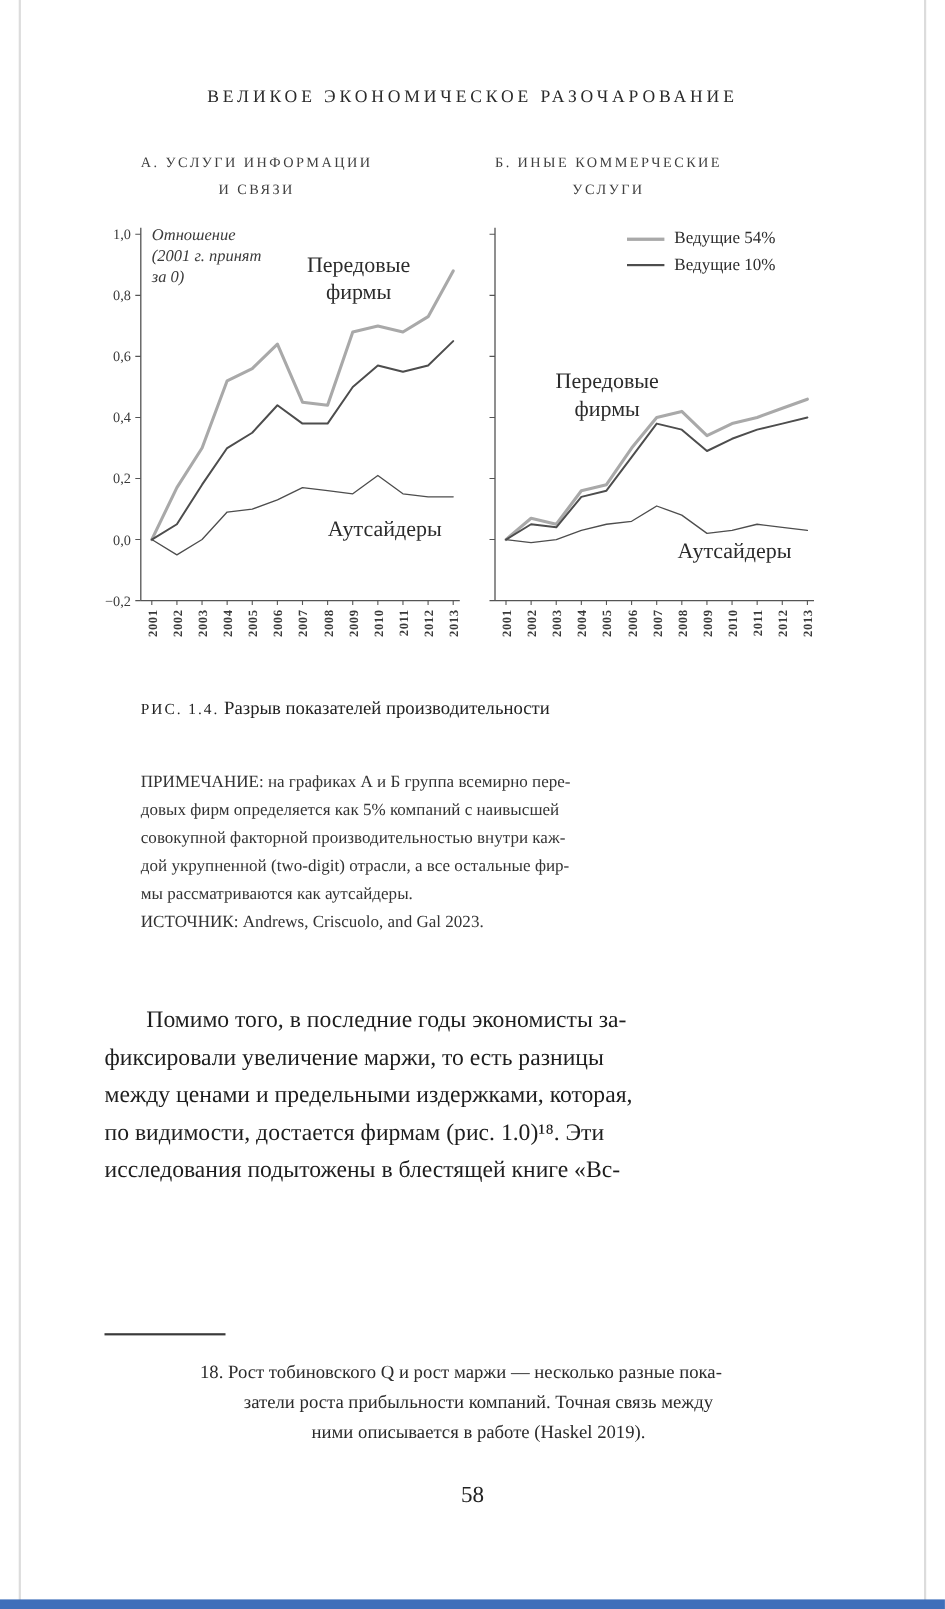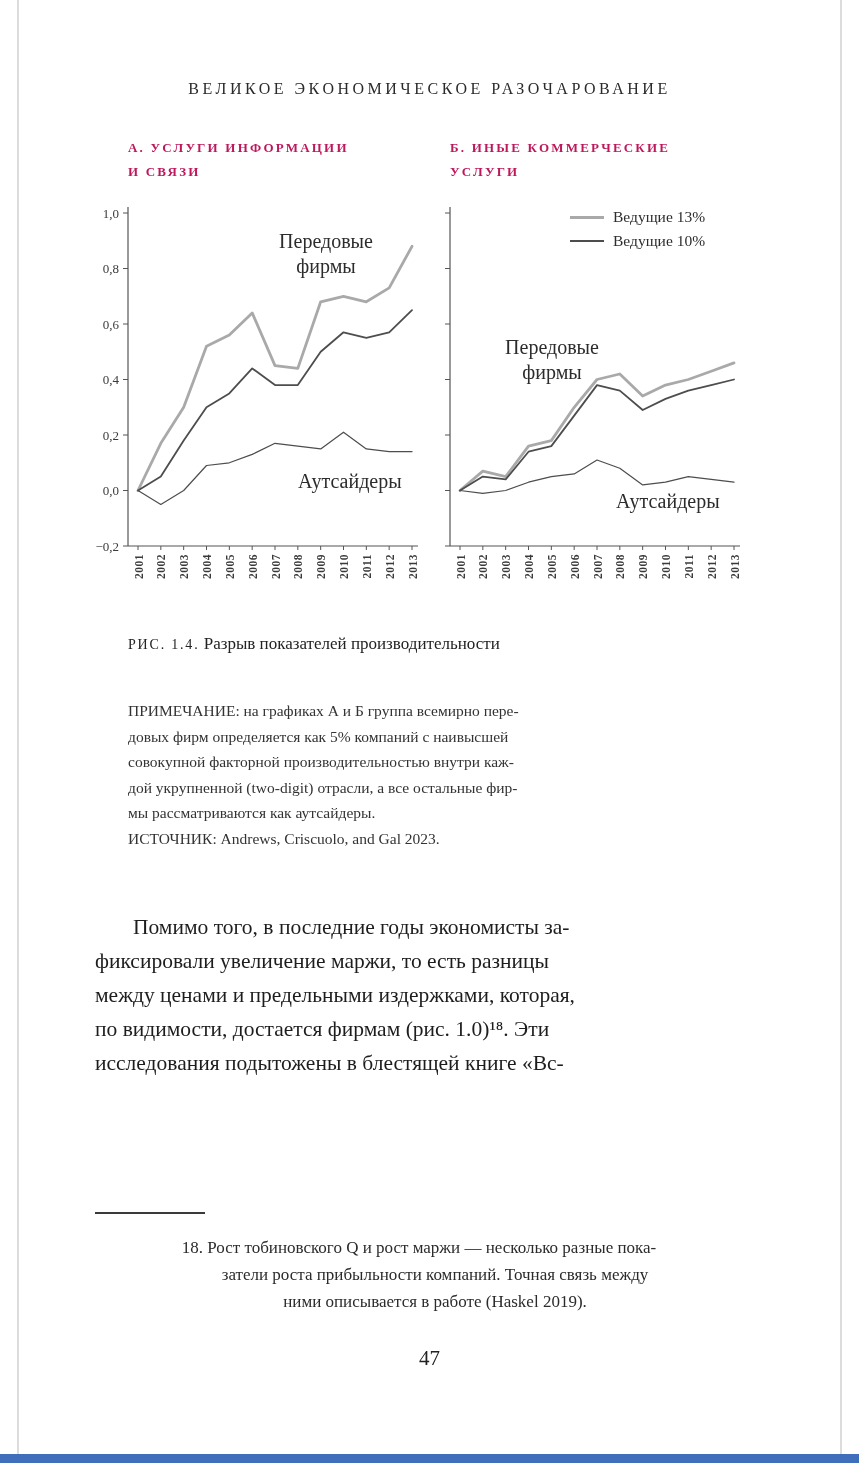--- a/index.html
+++ b/index.html
@@ -12,21 +12,21 @@
   .abs{position:absolute;}
   .edge{position:absolute;top:0;bottom:0;width:2px;background:#dcdcdc;}
   .edge.left{left:17px;}
   .edge.right{left:840px;}
   .running-header{
     top:80px;left:0;right:0;text-align:center;
     font-size:16px;letter-spacing:3.5px;color:#2a2a2a;font-weight:500;
   }
   .chart-title{
     top:136px;font-size:13px;letter-spacing:2.2px;line-height:1.85;
-    color:#be185d;white-space:pre-line;font-weight:700;
+    color:#404040;white-space:pre-line;font-weight:400;text-align:center;
   }
   .chart-title.a{left:128px;}
   .chart-title.b{left:450px;}
   .chart{top:199px;width:340px;height:400px;}
   .chart.a{left:82px;}
   .chart.b{left:404px;}
   .svg-mount{position:absolute;left:0;top:0;}
   svg{font-family:"Liberation Serif","DejaVu Serif",serif;}
   .ann{position:absolute;color:#2c2c2c;font-size:20px;line-height:1.25;}
   .ann.axis-note{left:56px;top:6px;width:110px;font-style:italic;font-size:15px;color:#3a3a3a;}
@@ -112,20 +112,21 @@
           <line x1="284.33333333333337" y1="347" x2="284.33333333333337" y2="351" stroke="#555" stroke-width="1"></line>
           <text transform="translate(288.83333333333337 355) rotate(-90)" text-anchor="end" font-size="11.5" font-weight="600" letter-spacing="0.5" fill="#3a3a3a">2011</text>
           <line x1="307.16666666666663" y1="347" x2="307.16666666666663" y2="351" stroke="#555" stroke-width="1"></line>
           <text transform="translate(311.66666666666663 355) rotate(-90)" text-anchor="end" font-size="11.5" font-weight="600" letter-spacing="0.5" fill="#3a3a3a">2012</text>
           <line x1="330" y1="347" x2="330" y2="351" stroke="#555" stroke-width="1"></line>
           <text transform="translate(334.5 355) rotate(-90)" text-anchor="end" font-size="11.5" font-weight="600" letter-spacing="0.5" fill="#3a3a3a">2013</text>
           <polyline points="56.0,291.5 78.8,244.3 101.7,208.3 124.5,147.2 147.3,136.1 170.2,113.9 193.0,166.6 215.8,169.4 238.7,102.8 261.5,97.3 284.3,102.8 307.2,88.9 330.0,47.3" fill="none" stroke="#a9a9a9" stroke-width="2.8" stroke-linejoin="round" stroke-linecap="round"></polyline>
           <polyline points="56.0,291.5 78.8,277.6 101.7,241.6 124.5,208.3 147.3,194.4 170.2,169.4 193.0,186.1 215.8,186.1 238.7,152.8 261.5,133.3 284.3,138.9 307.2,133.3 330.0,111.1" fill="none" stroke="#4d4d4d" stroke-width="1.8" stroke-linejoin="round" stroke-linecap="round"></polyline>
           <polyline points="56.0,291.5 78.8,305.4 101.7,291.5 124.5,266.5 147.3,263.8 170.2,255.4 193.0,244.3 215.8,247.1 238.7,249.9 261.5,233.2 284.3,249.9 307.2,252.7 330.0,252.7" fill="none" stroke="#4d4d4d" stroke-width="1.2" stroke-linejoin="round" stroke-linecap="round"></polyline>
         </svg></div>
+    <div class="ann axis-note">Отношение (2001 г. принят за 0)</div>
     <div class="ann leaders-a">Передовые фирмы</div>
     <div class="ann outsiders-a">Аутсайдеры</div>
   </div>
 
   <div class="abs chart b">
     <div class="svg-mount"><svg width="340" height="400">
           <line x1="46" y1="8" x2="46" y2="347" stroke="#555" stroke-width="1.2"></line>
           <line x1="46" y1="347" x2="336" y2="347" stroke="#555" stroke-width="1.2"></line>
           <line x1="41" y1="14" x2="46" y2="14" stroke="#555" stroke-width="1"></line>
           <line x1="41" y1="69.49999999999999" x2="46" y2="69.49999999999999" stroke="#555" stroke-width="1"></line>
@@ -160,21 +161,21 @@
           <text transform="translate(311.66666666666663 355) rotate(-90)" text-anchor="end" font-size="11.5" font-weight="600" letter-spacing="0.5" fill="#3a3a3a">2012</text>
           <line x1="330" y1="347" x2="330" y2="351" stroke="#555" stroke-width="1"></line>
           <text transform="translate(334.5 355) rotate(-90)" text-anchor="end" font-size="11.5" font-weight="600" letter-spacing="0.5" fill="#3a3a3a">2013</text>
           <polyline points="56.0,291.5 78.8,272.1 101.7,277.6 124.5,247.1 147.3,241.6 170.2,208.3 193.0,180.5 215.8,175.0 238.7,197.1 261.5,186.1 284.3,180.5 307.2,172.2 330.0,163.9" fill="none" stroke="#a9a9a9" stroke-width="2.8" stroke-linejoin="round" stroke-linecap="round"></polyline>
           <polyline points="56.0,291.5 78.8,277.6 101.7,280.4 124.5,252.7 147.3,247.1 170.2,216.6 193.0,186.1 215.8,191.6 238.7,211.0 261.5,199.9 284.3,191.6 307.2,186.1 330.0,180.5" fill="none" stroke="#4d4d4d" stroke-width="1.8" stroke-linejoin="round" stroke-linecap="round"></polyline>
           <polyline points="56.0,291.5 78.8,294.3 101.7,291.5 124.5,283.2 147.3,277.6 170.2,274.9 193.0,261.0 215.8,269.3 238.7,285.9 261.5,283.2 284.3,277.6 307.2,280.4 330.0,283.2" fill="none" stroke="#4d4d4d" stroke-width="1.2" stroke-linejoin="round" stroke-linecap="round"></polyline>
         </svg></div>
     <div class="legend">
         <div class="legend-row">
           <span class="legend-swatch" style="height: 3px; background: rgb(169, 169, 169);"></span>
-          <span class="legend-label">Ведущие 13%</span>
+          <span class="legend-label">Ведущие 54%</span>
         </div>
         <div class="legend-row">
           <span class="legend-swatch" style="height: 2px; background: rgb(77, 77, 77);"></span>
           <span class="legend-label">Ведущие 10%</span>
         </div>
       </div>
     <div class="ann leaders-b">Передовые фирмы</div>
     <div class="ann outsiders-b">Аутсайдеры</div>
   </div>
 
@@ -196,16 +197,16 @@
 между ценами и предельными издержками, которая,
 по видимости, достается фирмам (рис. 1.0)¹⁸. Эти
 исследования подытожены в блестящей книге «Вс-</p>
   </div>
 
   <div class="abs fn-rule"></div>
   <div class="abs footnote">18. Рост тобиновского Q и рост маржи — несколько разные пока-
 затели роста прибыльности компаний. Точная связь между
 ними описывается в работе (Haskel 2019).</div>
 
-  <div class="abs pagenum">47</div>
+  <div class="abs pagenum">58</div>
 
   <div class="footer-bar" style="background: rgb(63, 111, 186);"></div>
 </div>
 
 </body></html>

